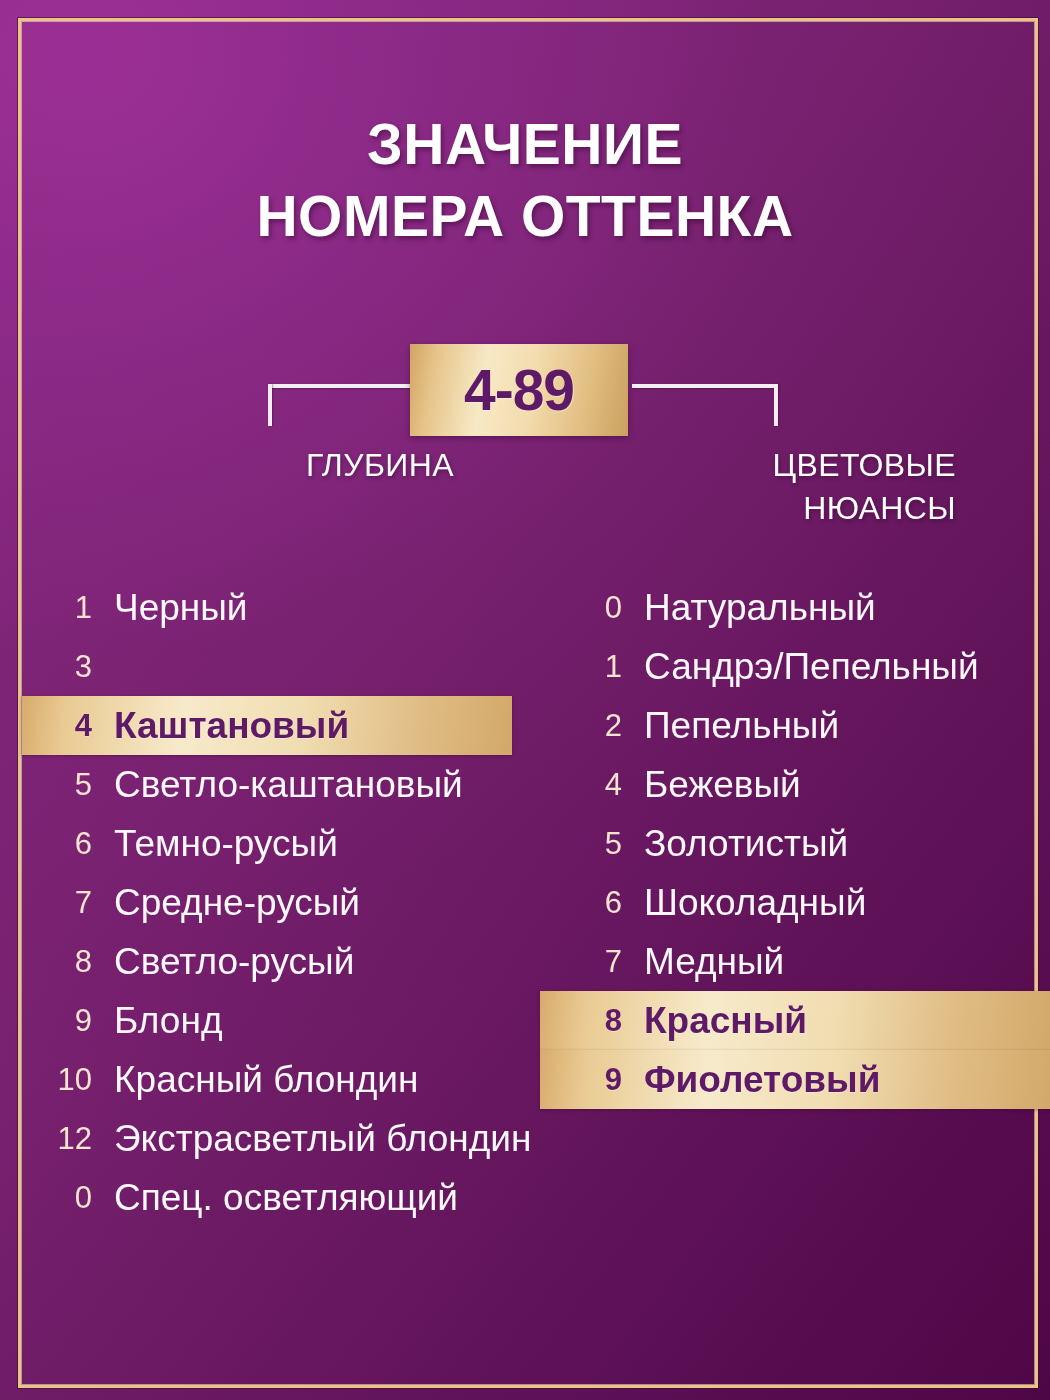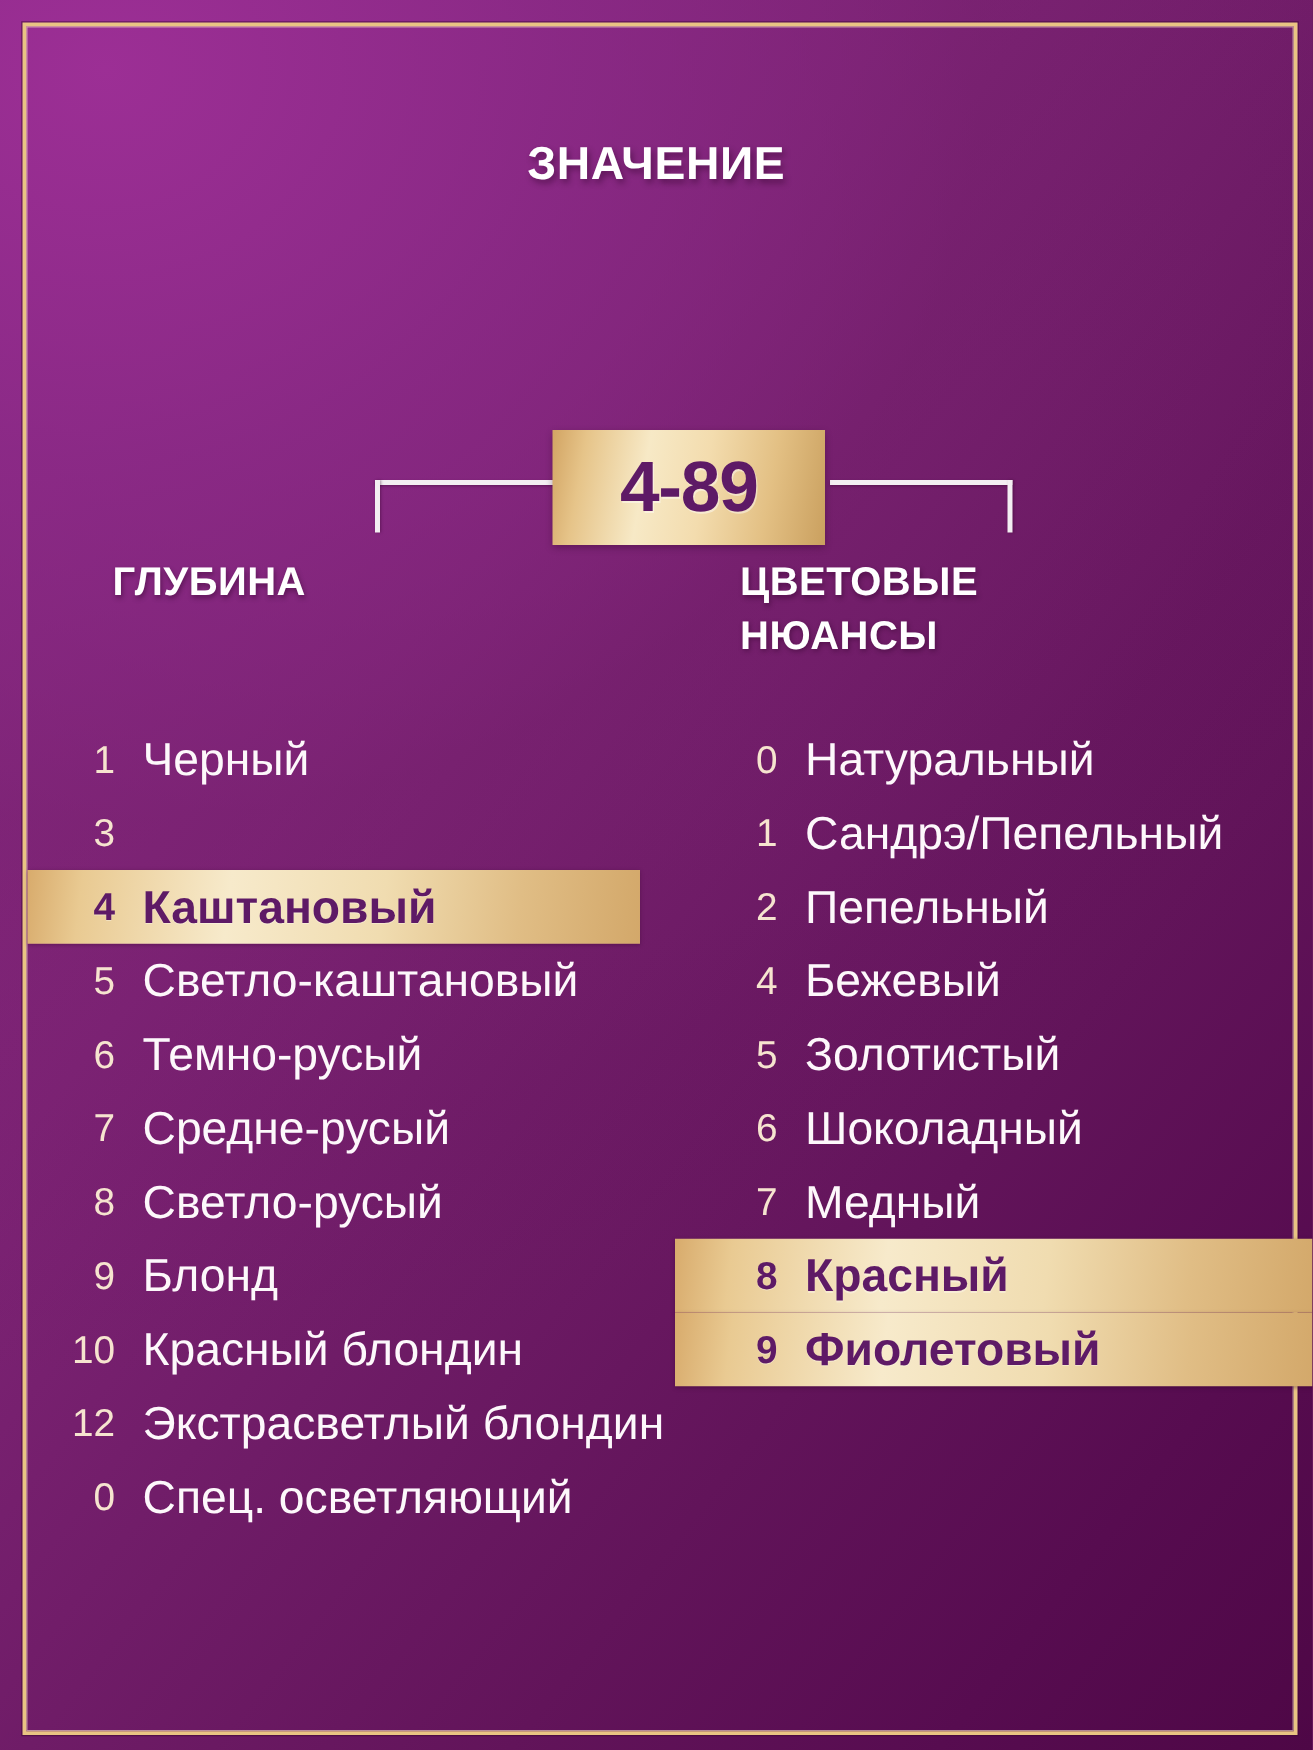--- a/index.html
+++ b/index.html
@@ -45,30 +45,30 @@
   }
 
   
   #title {
     position: absolute;
     left: 0;
     top: 108px;
     width: 1050px;
     text-align: center;
     color: #ffffff;
-    font-size: 37px;
+    font-size: 57px;
     font-weight: bold;
     line-height: 1.27;
     letter-spacing: 0.5px;
     text-shadow: 2px 3px 5px rgba(45,2,38,0.45);
   }
   #title .line { display: block; white-space: nowrap; }
 
   
-  #connector { position: absolute; left: 0; top: 340px; width: 1014px; height: 100px; margin-left: 32px; }
+  #connector { position: absolute; left: 0; top: 340px; width: 1014px; height: 100px; }
   .bracket-h {
     position: absolute;
     height: 4px;
     background: #f3eef2;
     top: 44px;
     box-shadow: 0 1px 2px rgba(45,2,38,0.35);
   }
   .bracket-v {
     position: absolute;
     width: 4px;
@@ -107,23 +107,23 @@
     letter-spacing: -1px;
     text-shadow: 1px 1px 0 rgba(255,255,255,0.45);
   }
 
   
   .col-head {
     position: absolute;
     top: 444px;
     color: #ffffff;
     font-size: 32px;
-    font-weight: bold;
+    font-weight: normal;
     line-height: 1.34;
-    text-align: left;
+    text-align: right;
     letter-spacing: 0.4px;
     text-shadow: 1px 2px 4px rgba(45,2,38,0.45);
   }
   #head-left  { left:  90px; width: 364px; }
   #head-right { left: 592px; width: 364px; }
   .col-head .line { display: block; white-space: nowrap; }
 
   
   .list {
     position: absolute;
@@ -181,20 +181,21 @@
 </style>
 </head>
 <body>
 
 <div id="poster">
 
   <div id="frame"></div>
 
   <div id="title">
     <span class="line">ЗНАЧЕНИЕ</span>
+    <span class="line">НОМЕРА ОТТЕНКА</span>
   </div>
 
   <div id="connector">
     <div class="bracket-h" id="bracket-left-h"></div>
     <div class="bracket-v" id="bracket-left-v"></div>
     <div class="bracket-h" id="bracket-right-h"></div>
     <div class="bracket-v" id="bracket-right-v"></div>
 
     <div id="badge">
       <span id="badge-text">4-89</span>

